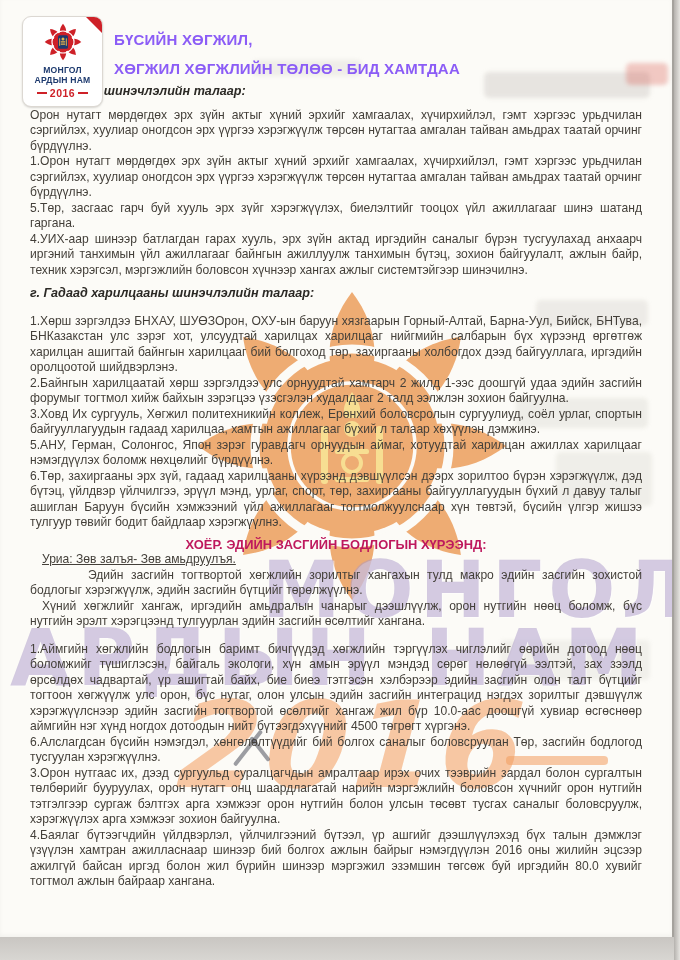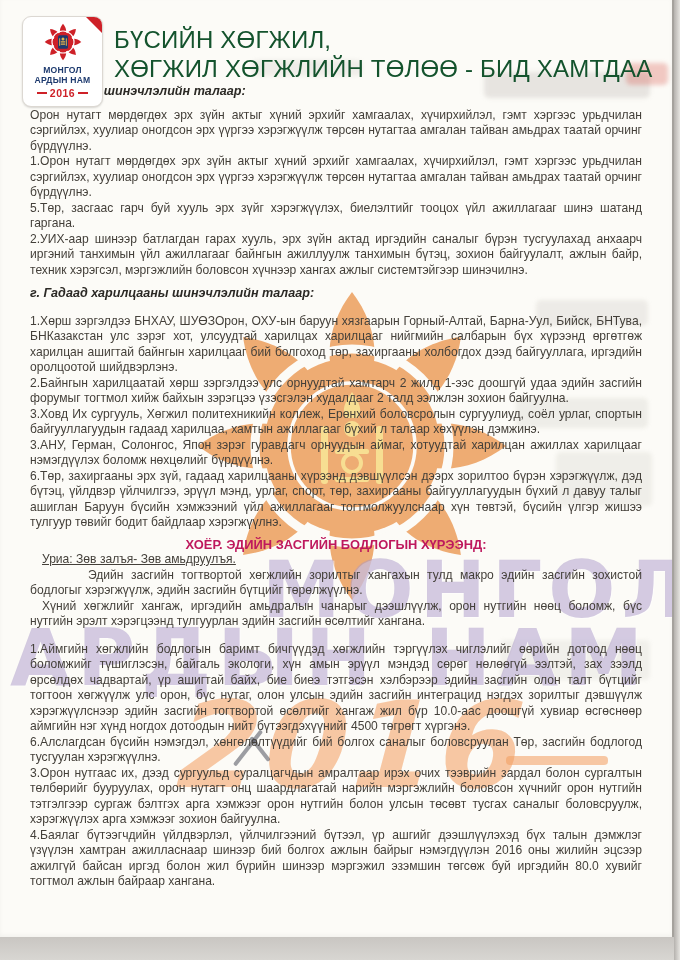--- a/index.html
+++ b/index.html
@@ -42,21 +42,21 @@
     color:#1d3a6e;font-weight:bold;font-size:8.6px;line-height:10px;letter-spacing:.2px;
   }
   .logo-year-row{
     position:absolute;left:0;right:0;top:70px;display:flex;align-items:center;justify-content:center;gap:3px;
   }
   .logo-dash{width:10px;height:2px;background:#ce2128;}
   .logo-year{color:#ce2128;font-weight:bold;font-size:10.5px;letter-spacing:.5px;}
 
   .title{
     position:absolute;left:114px;top:25px;z-index:5;
-    color:#14532d;font-weight:normal;font-size:24px;line-height:29px;letter-spacing:.2px;
+    color:#8b5cf6;font-weight:bold;font-size:15px;line-height:29px;letter-spacing:.2px;
     white-space:nowrap;
   }
 
   
   .wm-emblem{position:absolute;left:192px;top:286px;opacity:.82;z-index:0;}
   .wm-word{
     position:absolute;font-family:"DejaVu Sans",sans-serif;font-weight:bold;
     color:rgba(170,151,200,.50);letter-spacing:6px;word-spacing:14px;
     text-shadow:1px 1px 0 rgba(255,255,255,.55);
     z-index:1;white-space:nowrap;
@@ -188,29 +188,29 @@
     <div>БҮСИЙН ХӨГЖИЛ,</div>
     <div>ХӨГЖИЛ ХӨГЖЛИЙН ТӨЛӨӨ - БИД ХАМТДАА</div>
   </div>
 
   <div class="content">
     <p class="sec-h">в. Эрх зүйн шинэчлэлийн талаар:</p>
     <div class="gap8"></div>
     <p>Орон нутагт мөрдөгдөх эрх зүйн актыг хүний эрхийг хамгаалах, хүчирхийлэл, гэмт хэргээс урьдчилан сэргийлэх, хуулиар оногдсон эрх үүргээ хэрэгжүүлж төрсөн нутагтаа амгалан тайван амьдрах таатай орчинг бүрдүүлнэ.</p>
     <p>1.Орон нутагт мөрдөгдөх эрх зүйн актыг хүний эрхийг хамгаалах, хүчирхийлэл, гэмт хэргээс урьдчилан сэргийлэх, хуулиар оногдсон эрх үүргээ хэрэгжүүлж төрсөн нутагтаа амгалан тайван амьдрах таатай орчинг бүрдүүлнэ.</p>
     <p>5.Төр, засгаас гарч буй хууль эрх зүйг хэрэгжүүлэх, биелэлтийг тооцох үйл ажиллагааг шинэ шатанд гаргана.</p>
-    <p>2.УИХ-аар шинээр батлагдан гарах хууль, эрх зүйн актад иргэдийн саналыг бүрэн тусгуулахад анхаарч иргэний танхимын үйл ажиллагааг байнгын ажиллуулж танхимын бүтэц, зохион байгуулалт, ажлын байр, техник хэрэгсэл, мэргэжлийн боловсон хүчнээр хангах ажлыг системтэйгээр шинэчилнэ.</p>
+    <p>4.УИХ-аар шинээр батлагдан гарах хууль, эрх зүйн актад иргэдийн саналыг бүрэн тусгуулахад анхаарч иргэний танхимын үйл ажиллагааг байнгын ажиллуулж танхимын бүтэц, зохион байгуулалт, ажлын байр, техник хэрэгсэл, мэргэжлийн боловсон хүчнээр хангах ажлыг системтэйгээр шинэчилнэ.</p>
 
     <div class="gap8"></div>
     <p class="sec-h">г. Гадаад харилцааны шинэчлэлийн талаар:</p>
     <div class="gap12"></div>
     <p>1.Хөрш зэргэлдээ БНХАУ, ШУӨЗОрон, ОХУ-ын баруун хязгаарын Горный-Алтай, Барна-Уул, Бийск, БНТува, БНКазакстан улс зэрэг хот, улсуудтай харилцах харилцааг нийгмийн салбарын бүх хүрээнд өргөтгөж харилцан ашигтай байнгын харилцааг бий болгоход төр, захиргааны холбогдох дээд байгууллага, иргэдийн оролцоотой шийдвэрлэнэ.</p>
     <p>2.Байнгын харилцаатай хөрш зэргэлдээ улс орнуудтай хамтарч 2 жилд 1-ээс доошгүй удаа эдийн засгийн форумыг тогтмол хийж байхын зэрэгцээ үзэсгэлэн худалдааг 2 талд ээлжлэн зохион байгуулна.</p>
     <p>3.Ховд Их сургууль, Хөгжил политехникийн коллеж, Ерөнхий боловсролын сургуулиуд, соёл урлаг, спортын байгууллагуудын гадаад харилцаа, хамтын ажиллагааг бүхий л талаар хөхүүлэн дэмжинэ.</p>
-    <p>3.АНУ, Герман, Солонгос, Япон зэрэг гуравдагч орнуудын аймаг, хотуудтай харилцан ажиллах харилцааг нэмэгдүүлэх боломж нөхцөлийг бүрдүүлнэ.</p>
+    <p>5.АНУ, Герман, Солонгос, Япон зэрэг гуравдагч орнуудын аймаг, хотуудтай харилцан ажиллах харилцааг нэмэгдүүлэх боломж нөхцөлийг бүрдүүлнэ.</p>
     <p>6.Төр, захиргааны эрх зүй, гадаад харилцааны хүрээнд дэвшүүлсэн дээрх зорилтоо бүрэн хэрэгжүүлж, дэд бүтэц, үйлдвэр үйлчилгээ, эрүүл мэнд, урлаг, спорт, төр, захиргааны байгууллагуудын бүхий л давуу талыг ашиглан Баруун бүсийн хэмжээний үйл ажиллагааг тогтмолжуулснаар хүн төвтэй, бүсийн үлгэр жишээ тулгуур төвийг бодит байдлаар хэрэгжүүлнэ.</p>
 
     <div class="gap6"></div>
     <p class="center-h">ХОЁР. ЭДИЙН ЗАСГИЙН БОДЛОГЫН ХҮРЭЭНД:</p>
     <p class="slogan">Уриа: Зөв залъя- Зөв амьдруулъя.</p>
     <p class="ind-big">Эдийн засгийн тогтвортой хөгжлийн зорилтыг хангахын тулд макро эдийн засгийн зохистой бодлогыг хэрэгжүүлж, эдийн засгийн бүтцийг төрөлжүүлнэ.</p>
     <p class="ind-sm">Хүний хөгжлийг хангаж, иргэдийн амьдралын чанарыг дээшлүүлж, орон нутгийн нөөц боломж, бүс нутгийн эрэлт хэрэгцээнд тулгуурлан эдийн засгийн өсөлтийг хангана.</p>
     <div class="gap12"></div>
     <p>1.Аймгийн хөгжлийн бодлогын баримт бичгүүдэд хөгжлийн тэргүүлэх чиглэлийг өөрийн дотоод нөөц боломжийг түшиглэсэн, байгаль экологи, хүн амын эрүүл мэндэд сөрөг нөлөөгүй ээлтэй, зах зээлд өрсөлдөх чадвартай, үр ашигтай байх, бие биеэ тэтгэсэн хэлбэрээр эдийн засгийн олон талт бүтцийг тогтоон хөгжүүлж улс орон, бүс нутаг, олон улсын эдийн засгийн интеграцид нэгдэх зорилтыг дэвшүүлж хэрэгжүүлснээр эдийн засгийн тогтвортой өсөлтийг хангаж жил бүр 10.0-аас доошгүй хувиар өсгөснөөр аймгийн нэг хүнд ногдох дотоодын нийт бүтээгдэхүүнийг 4500 төгрөгт хүргэнэ.</p>
     <p>6.Алслагдсан бүсийн нэмэгдэл, хөнгөлөлтүүдийг бий болгох саналыг боловсруулан Төр, засгийн бодлогод тусгуулан хэрэгжүүлнэ.</p>

